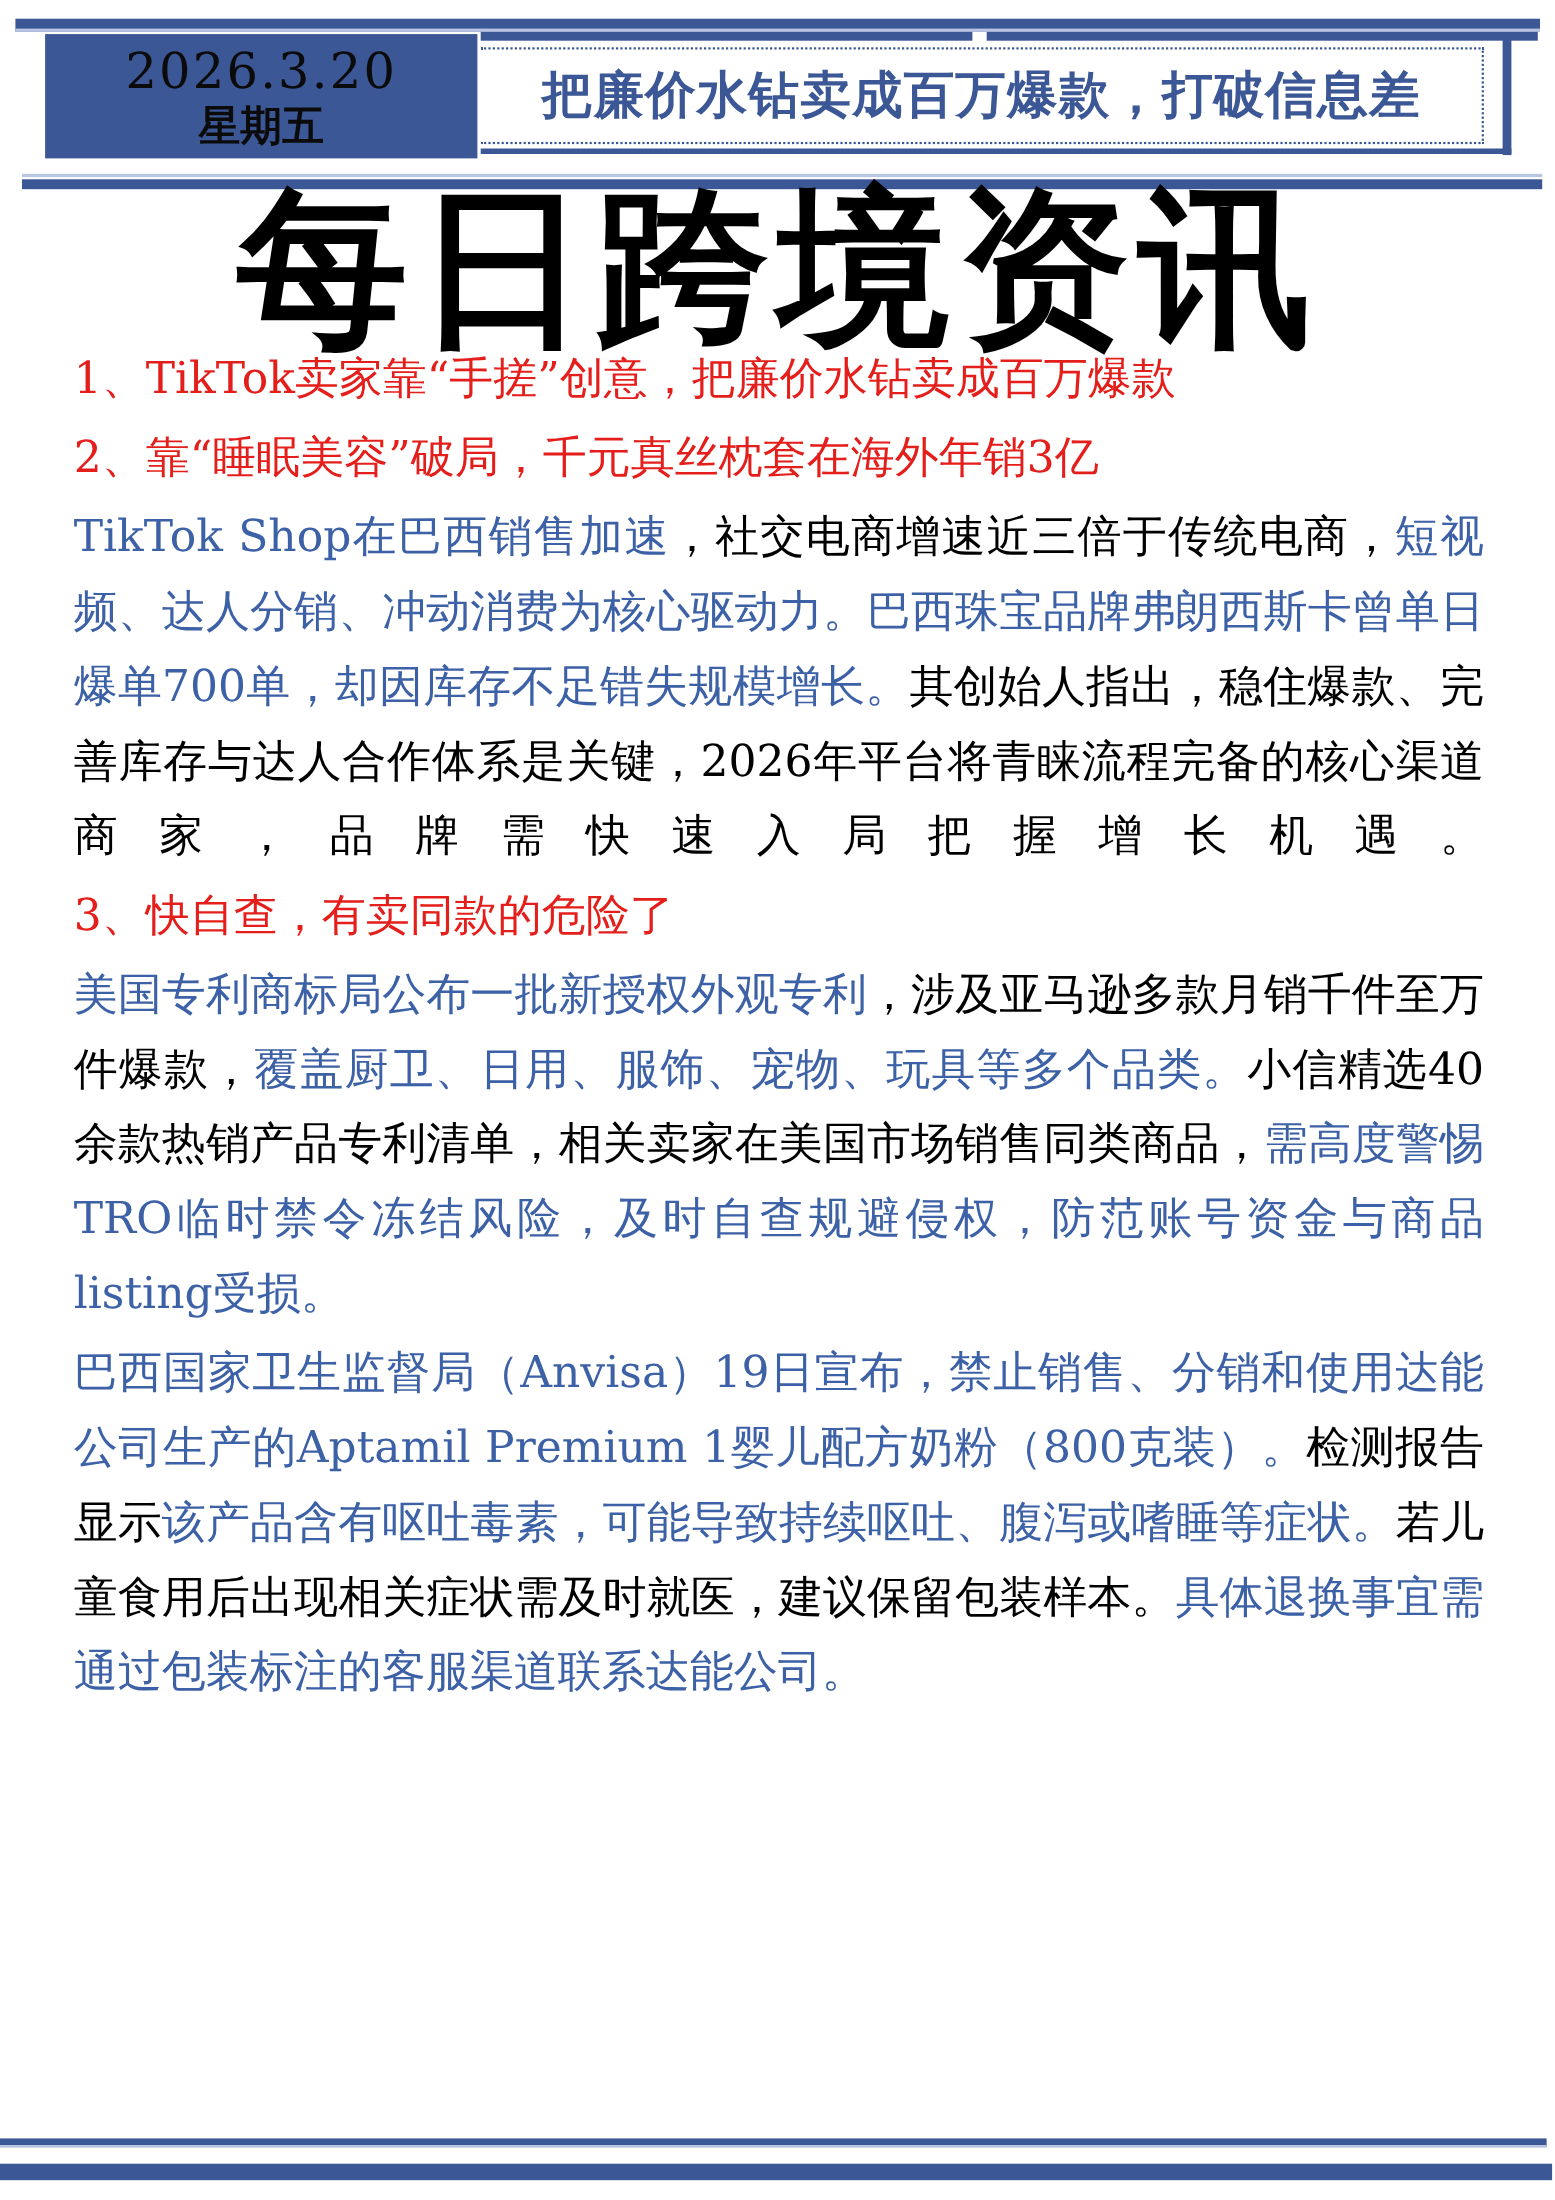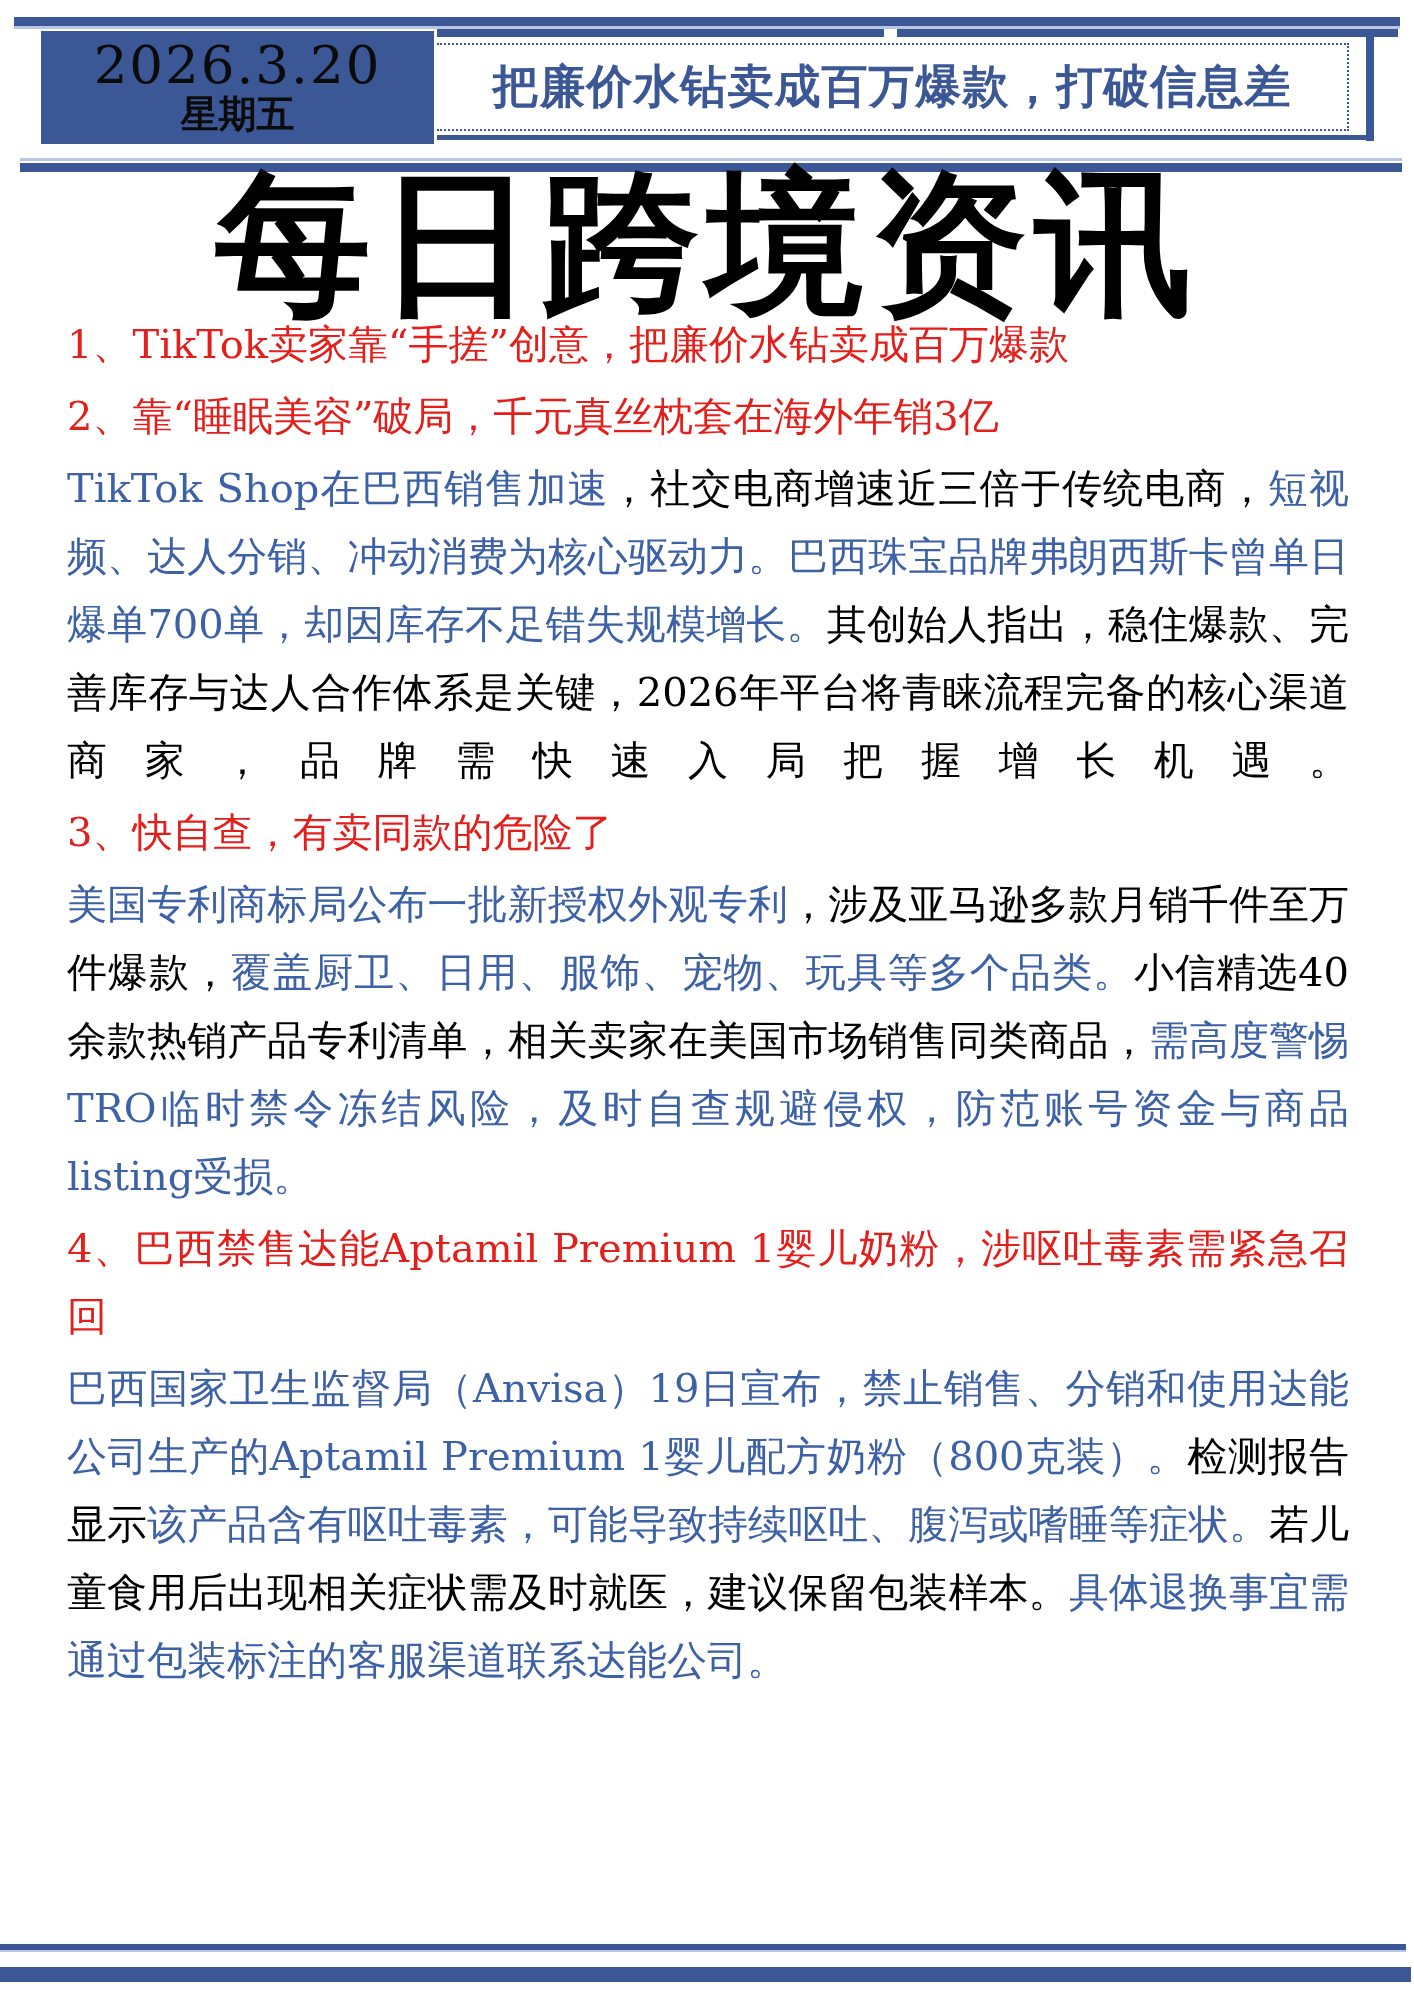--- a/index.html
+++ b/index.html
@@ -15,21 +15,21 @@
     overflow:hidden;
   }
   .rule{position:absolute;}
   
   .top-rule{left:14px;top:17px;width:1386px;height:9px;background:var(--navy);border-bottom:3px solid var(--light);}
   
   .date-box{
     position:absolute;left:41px;top:31px;width:393px;height:113px;background:var(--navy);
     color:#0b0b0b;text-align:center;box-sizing:border-box;padding-top:8px;
   }
-  .date-line{font-size:53px;line-height:52px;letter-spacing:2px;}
+  .date-line{font-size:45px;line-height:52px;letter-spacing:2px;}
   .weekday-line{font-size:38px;line-height:46px;font-weight:bold;font-family:"DejaVu Sans","Liberation Sans",sans-serif;}
   
   .slogan-topline-a{left:437px;top:29px;width:447px;height:8px;background:var(--navy);}
   .slogan-topline-b{left:897px;top:29px;width:501px;height:8px;background:var(--navy);}
   .slogan-box{
     position:absolute;left:437px;top:43px;width:912px;height:88px;box-sizing:border-box;
     border-top:2px dotted var(--navy);border-bottom:2px dotted var(--navy);border-right:2px dotted var(--navy);
     display:flex;align-items:center;justify-content:center;
   }
   .slogan-text{
@@ -81,18 +81,17 @@
 <div class="rule header-sep"></div>
 
 <div class="main-title">每日跨境资讯</div>
 
 <div class="content">
     <p class="heading">1、TikTok卖家靠“手搓”创意，把廉价水钻卖成百万爆款</p>
     <p class="heading">2、靠“睡眠美容”破局，千元真丝枕套在海外年销3亿</p>
     <p class="body justify-last"><span class="run-blue">TikTok Shop在巴西销售加速</span><span class="run-black">，社交电商增速近三倍于传统电商，</span><span class="run-blue">短视频、达人分销、冲动消费为核心驱动力。巴西珠宝品牌弗朗西斯卡曾单日爆单700单，却因库存不足错失规模增长。</span><span class="run-black">其创始人指出，稳住爆款、完善库存与达人合作体系是关键，2026年平台将青睐流程完备的核心渠道商家，品牌需快速入局把握增长机遇。</span></p>
     <p class="heading">3、快自查，有卖同款的危险了</p>
     <p class="body"><span class="run-blue">美国专利商标局公布一批新授权外观专利</span><span class="run-black">，涉及亚马逊多款月销千件至万件爆款，</span><span class="run-blue">覆盖厨卫、日用、服饰、宠物、玩具等多个品类。</span><span class="run-black">小信精选40余款热销产品专利清单，相关卖家在美国市场销售同类商品，</span><span class="run-blue">需高度警惕TRO临时禁令冻结风险，及时自查规避侵权，防范账号资金与商品listing受损。</span></p>
-    <p class="heading">4、巴西禁售达能Aptamil Premium 1婴儿奶粉，涉呕吐毒素需紧急召回</p>
     <p class="body"><span class="run-blue">巴西国家卫生监督局（Anvisa）19日宣布，禁止销售、分销和使用达能公司生产的Aptamil Premium 1婴儿配方奶粉（800克装）。</span><span class="run-black">检测报告显示</span><span class="run-blue">该产品含有呕吐毒素，可能导致持续呕吐、腹泻或嗜睡等症状。</span><span class="run-black">若儿童食用后出现相关症状需及时就医，建议保留包装样本。</span><span class="run-blue">具体退换事宜需通过包装标注的客服渠道联系达能公司。</span></p>
   </div>
 
 <div class="rule bottom-rule-1"></div>
 <div class="rule bottom-rule-2"></div>
 
 </body></html>

